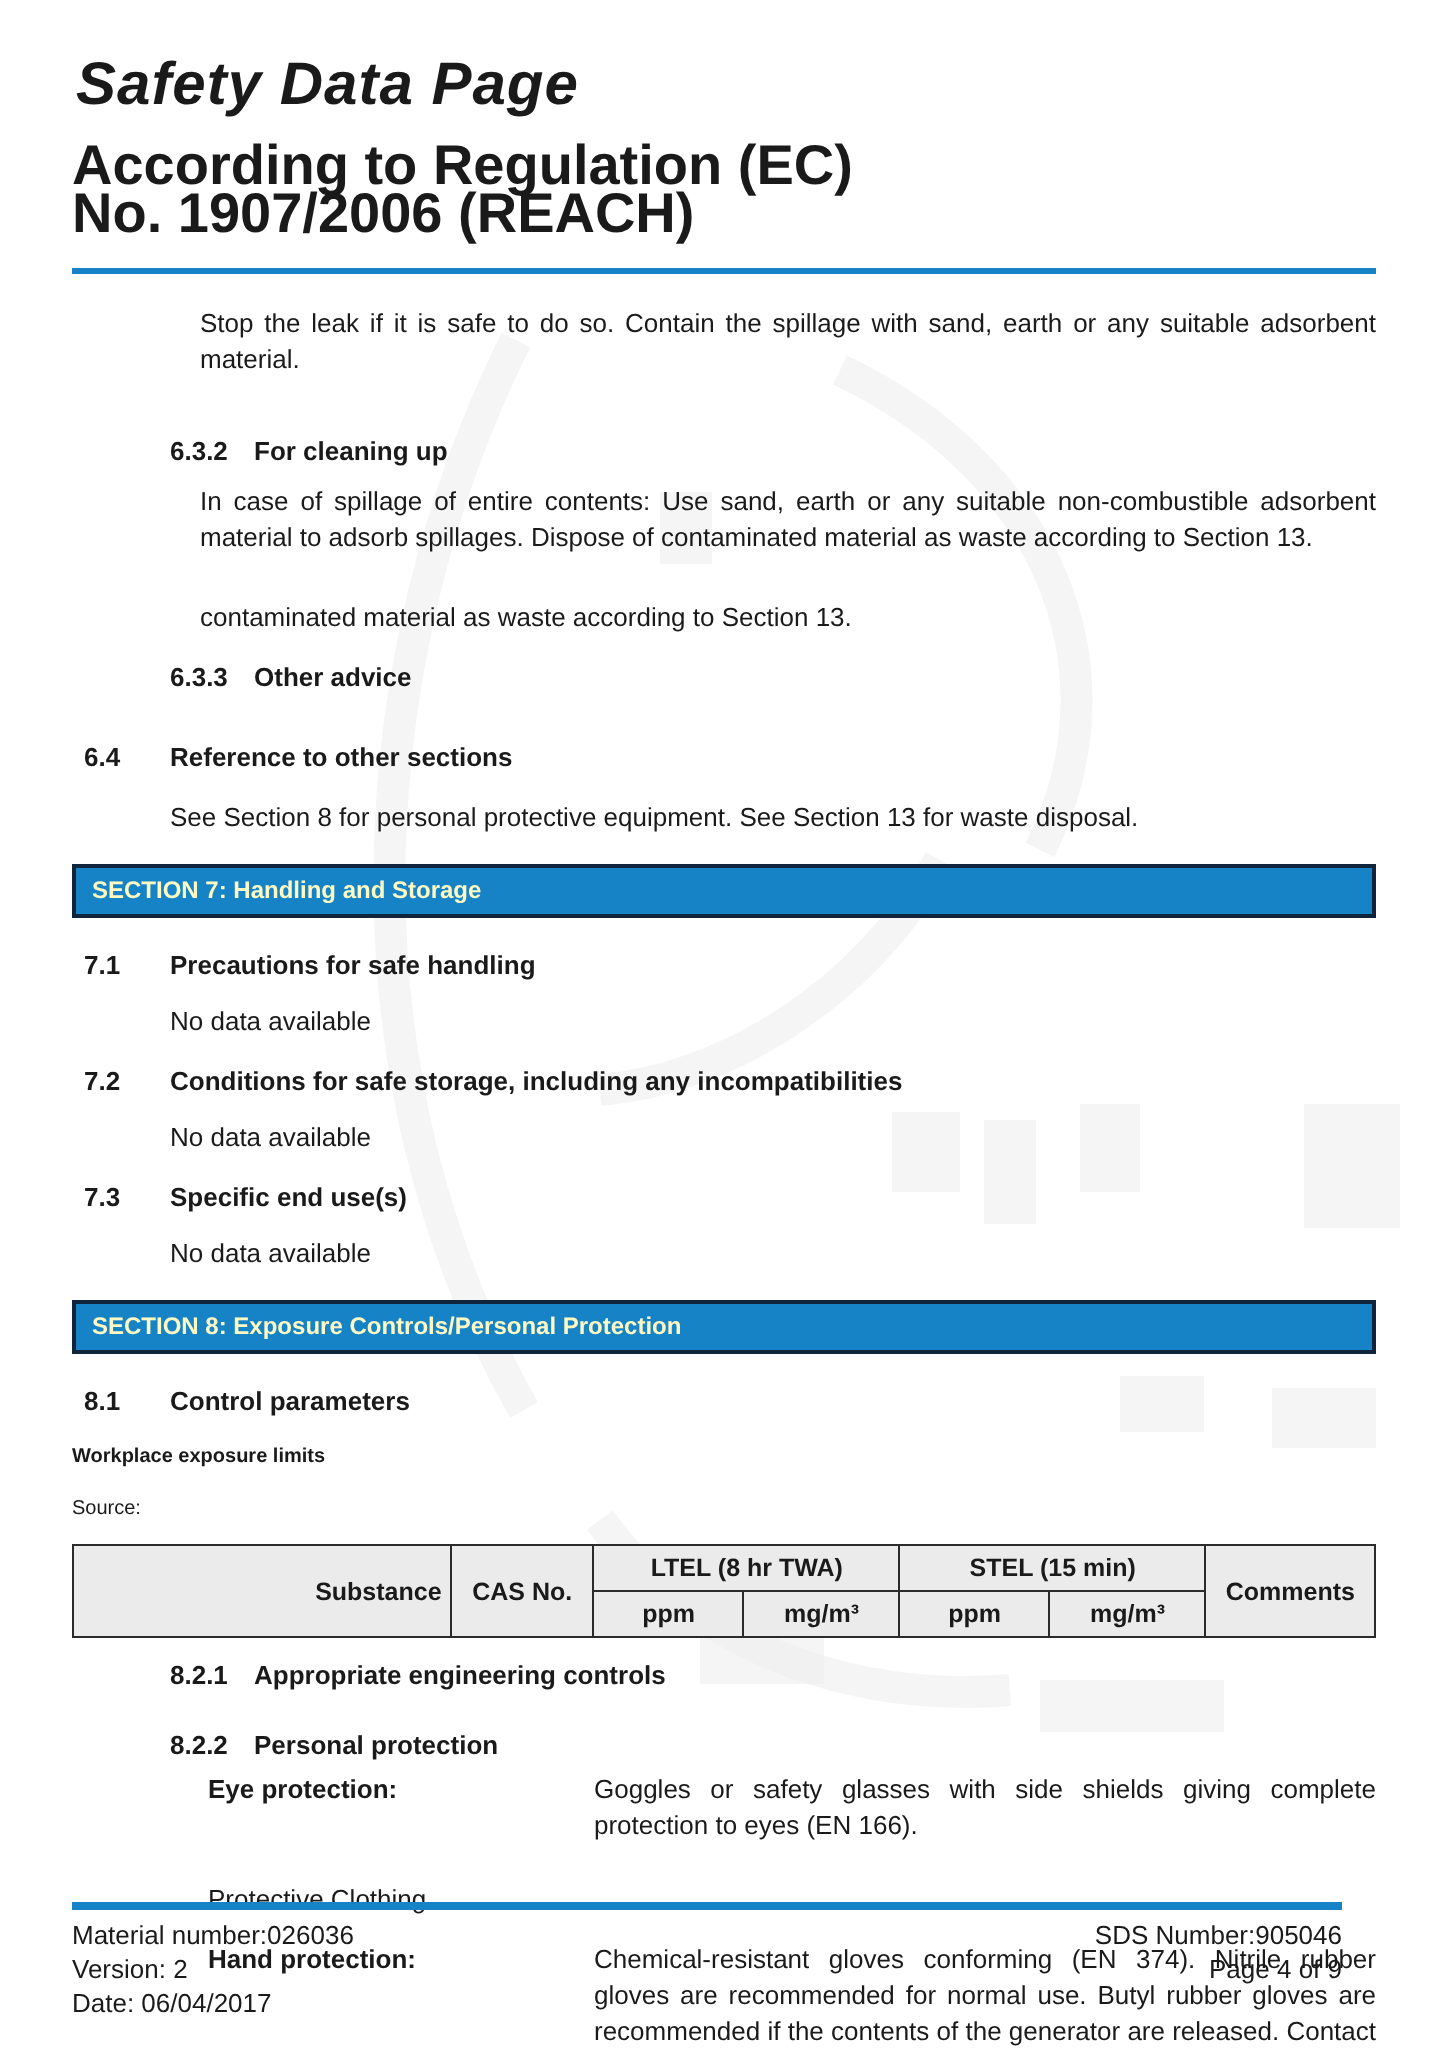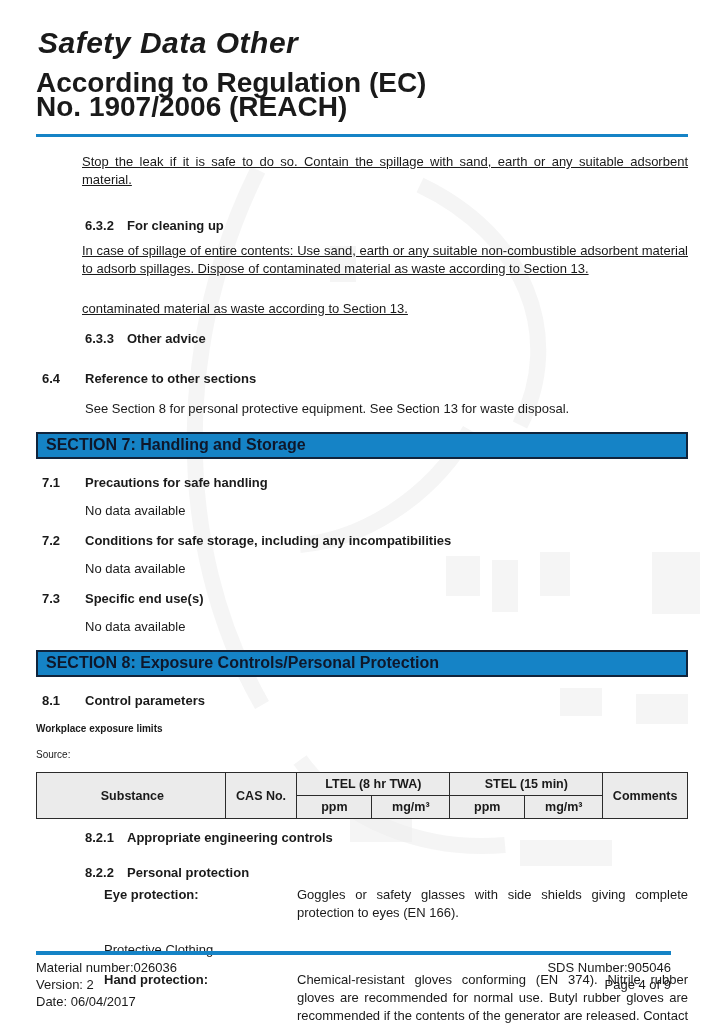--- a/index.html
+++ b/index.html
@@ -42,41 +42,41 @@
     margin-top: 15px;
   }
 
   .body-text {
     font-size: 13px;
     line-height: 18px;
     text-align: justify;
     margin: 0;
   }
   .indent-1 { margin-left: 49px; }
-  .indent-2 { margin-left: 46px; text-decoration: underline; }
+  .indent-2 { margin-left: 64px; }
 
   .heading {
     display: flex;
     font-size: 13px;
     line-height: 18px;
     font-weight: bold;
   }
   .heading .num { flex: 0 0 auto; }
   .lvl1 .num { margin-left: 6px;  width: 43px; }
   .lvl2 .num { margin-left: 49px; width: 42px; }
 
   .mt-para   { margin-top: 16px; }
   .mt-small  { margin-top: 7px; }
 
   .section-banner {
     margin-top: 14px;
     background: var(--accent-blue, #1583c6);
     border: 2px solid var(--banner-border, #10243c);
-    color: #0f172a;
-    font-size: 16px;
+    color: #fef9c3;
+    font-size: 12px;
     line-height: 20px;
     font-weight: bold;
     padding: 1px 0 2px 8px;
   }
 
   .plain-line { font-size: 10px; line-height: 18px; margin: 0; }
   .bold { font-weight: bold; }
 
   table.exposure {
     width: 100%;
@@ -86,21 +86,21 @@
   }
   table.exposure th {
     border: 1.6px solid var(--table-border, #2b2b2b);
     background: var(--table-header-bg, #ebebeb);
     font-size: 12.5px;
     font-weight: bold;
     height: 20px;
     padding: 1px 4px;
     text-align: center;
   }
-  table.exposure th.cell-substance { text-align: center; padding-left: 7px; }
+  table.exposure th.cell-substance { text-align: right; padding-left: 7px; }
 
   .prot-row { display: flex; margin-left: 68px; }
   .prot-label {
     flex: 0 0 193px;
     font-size: 13px;
     line-height: 18px;
     font-weight: bold;
   }
   .prot-value {
     flex: 1;
@@ -144,21 +144,21 @@
       <rect x="560" y="688" width="42" height="28"></rect>
       <rect x="636" y="694" width="52" height="30"></rect>
       <rect x="350" y="818" width="62" height="24"></rect>
       <rect x="520" y="840" width="92" height="26"></rect>
     </g>
   </svg>
 
   <div class="content">
 
     <div>
-      <h1 class="doc-title">Safety Data Other</h1>
+      <h1 class="doc-title">Safety Data Page</h1>
       <p class="reg-line first">According to Regulation (EC)</p>
       <p class="reg-line">No. 1907/2006 (REACH)</p>
       <div class="header-rule"></div>
     </div>
 
     <p class="body-text indent-2 mt-para">Stop the leak if it is safe to do so. Contain the spillage with sand, earth or any suitable adsorbent material.</p>
 
     <div class="heading lvl2" style="margin-top:28px;">
       <span class="num">6.3.2</span>
       <span class="htext">For cleaning up</span>

